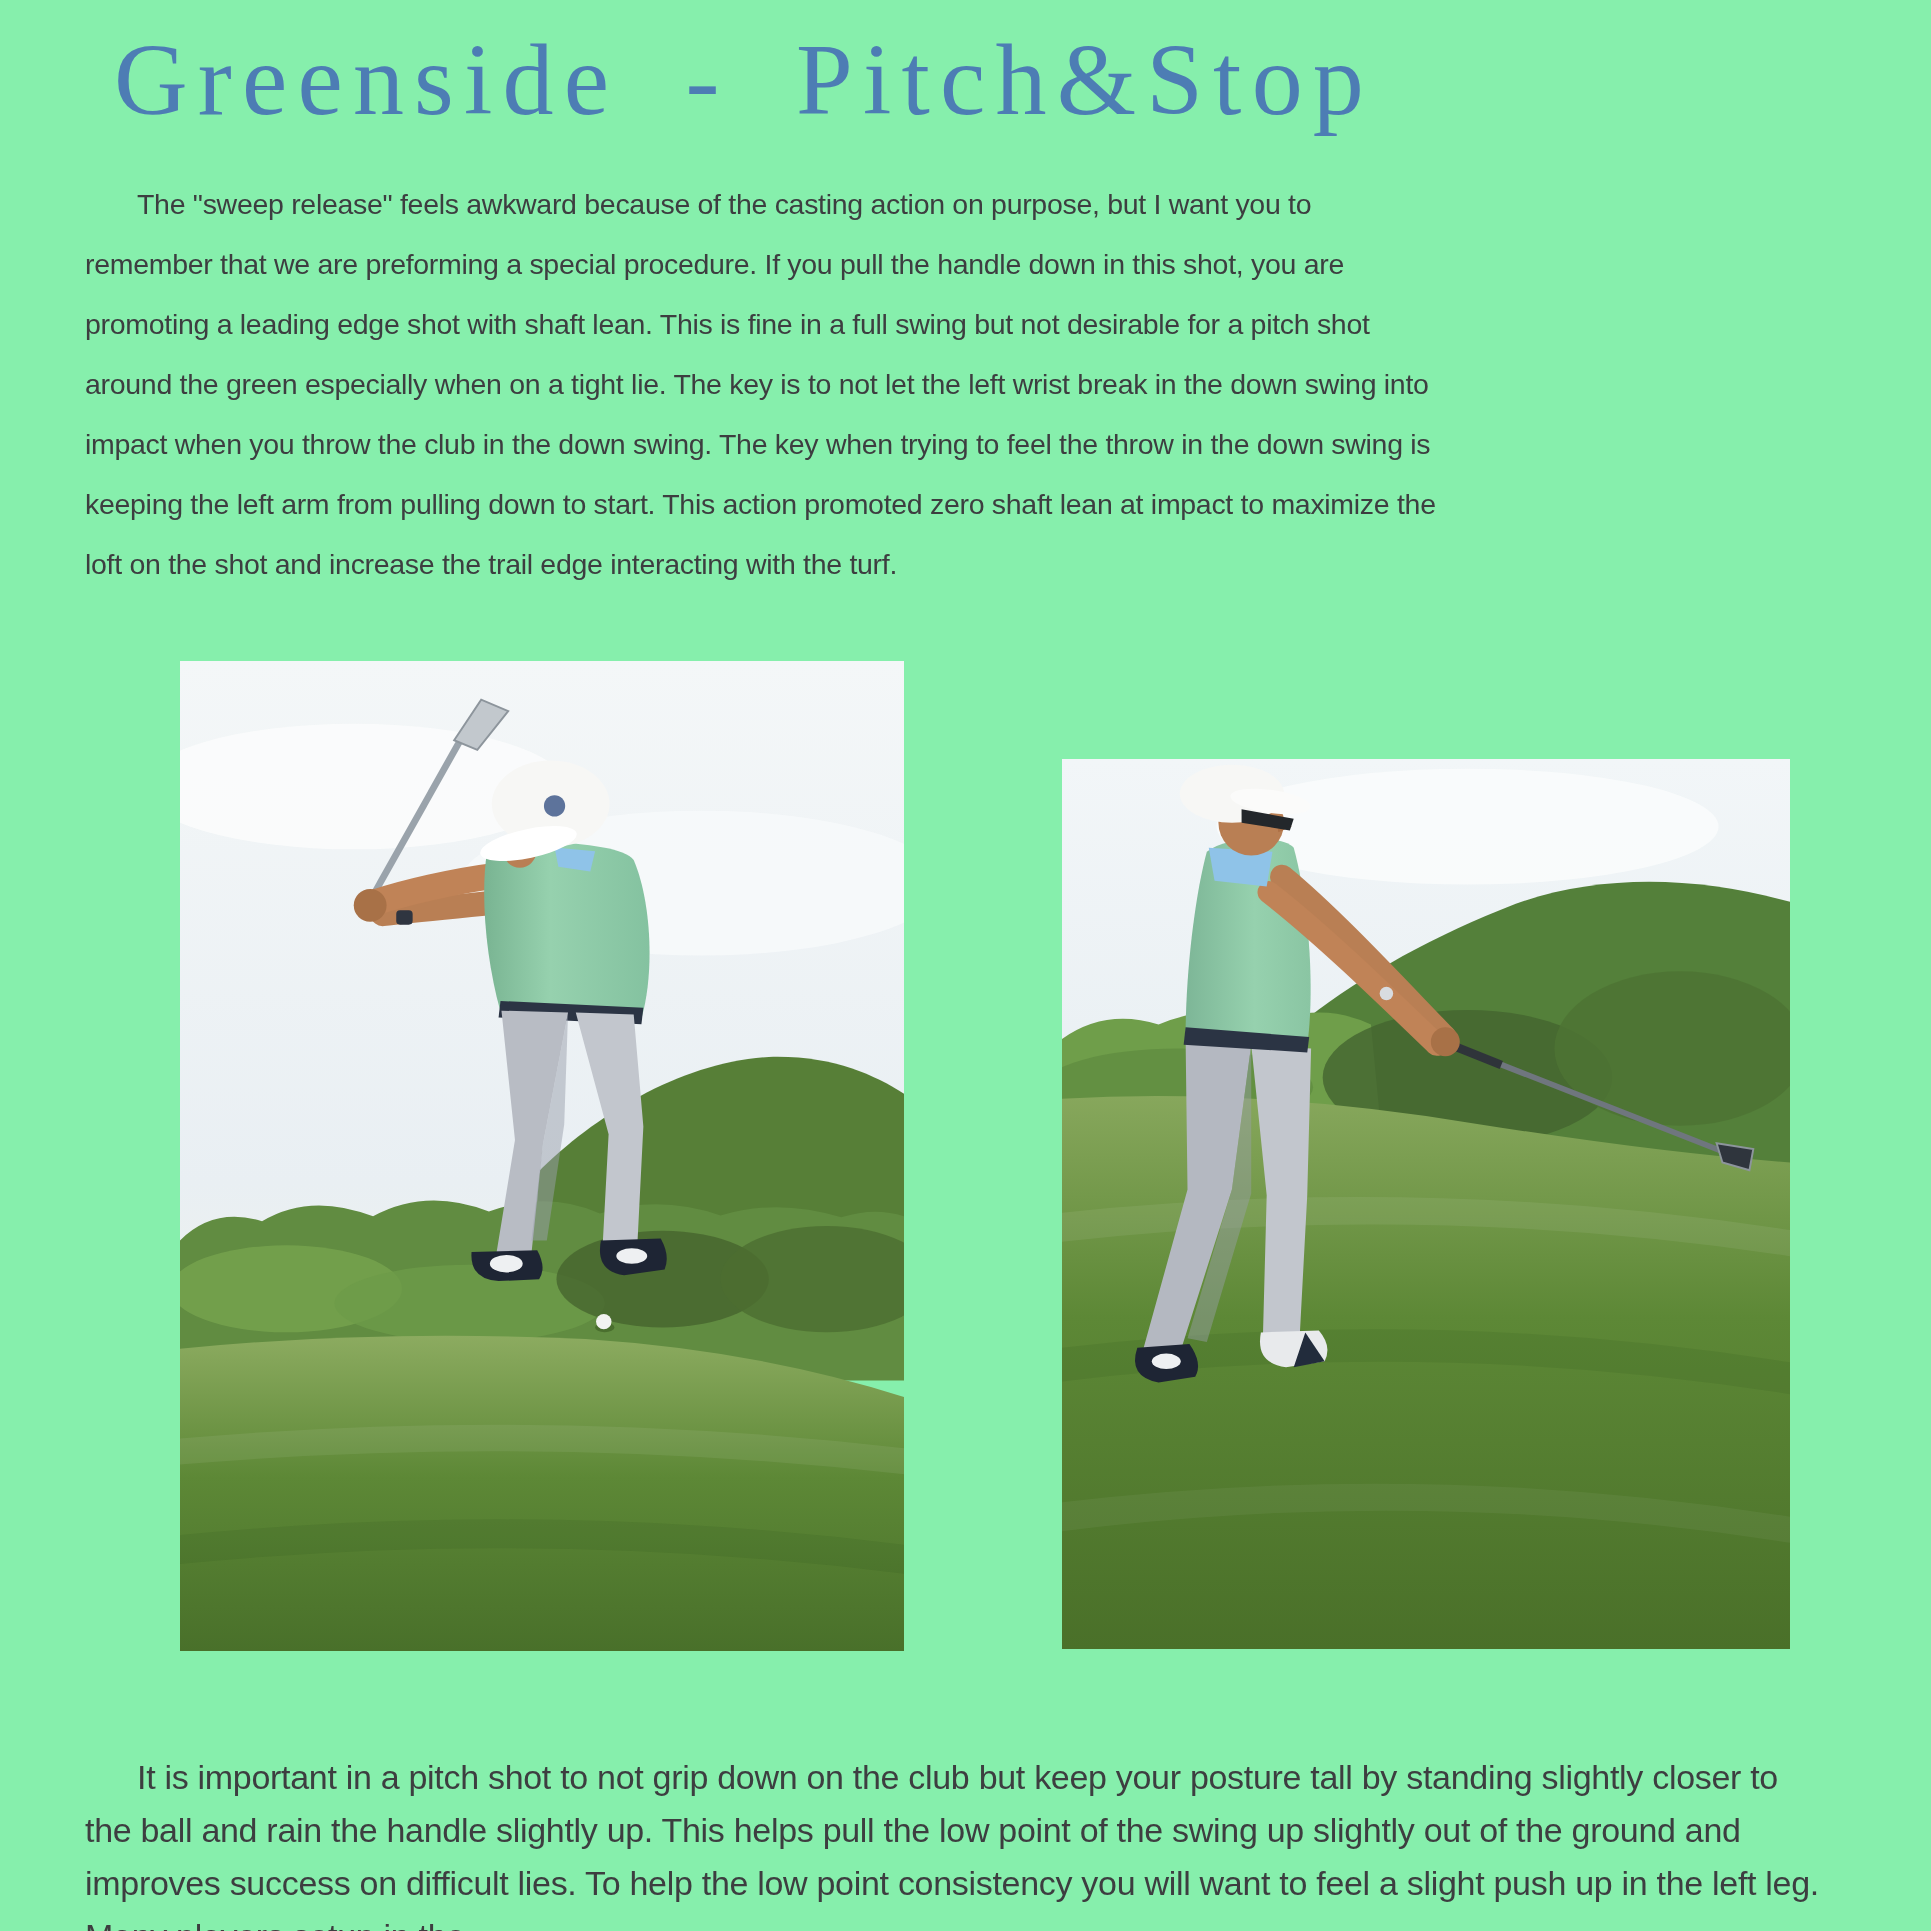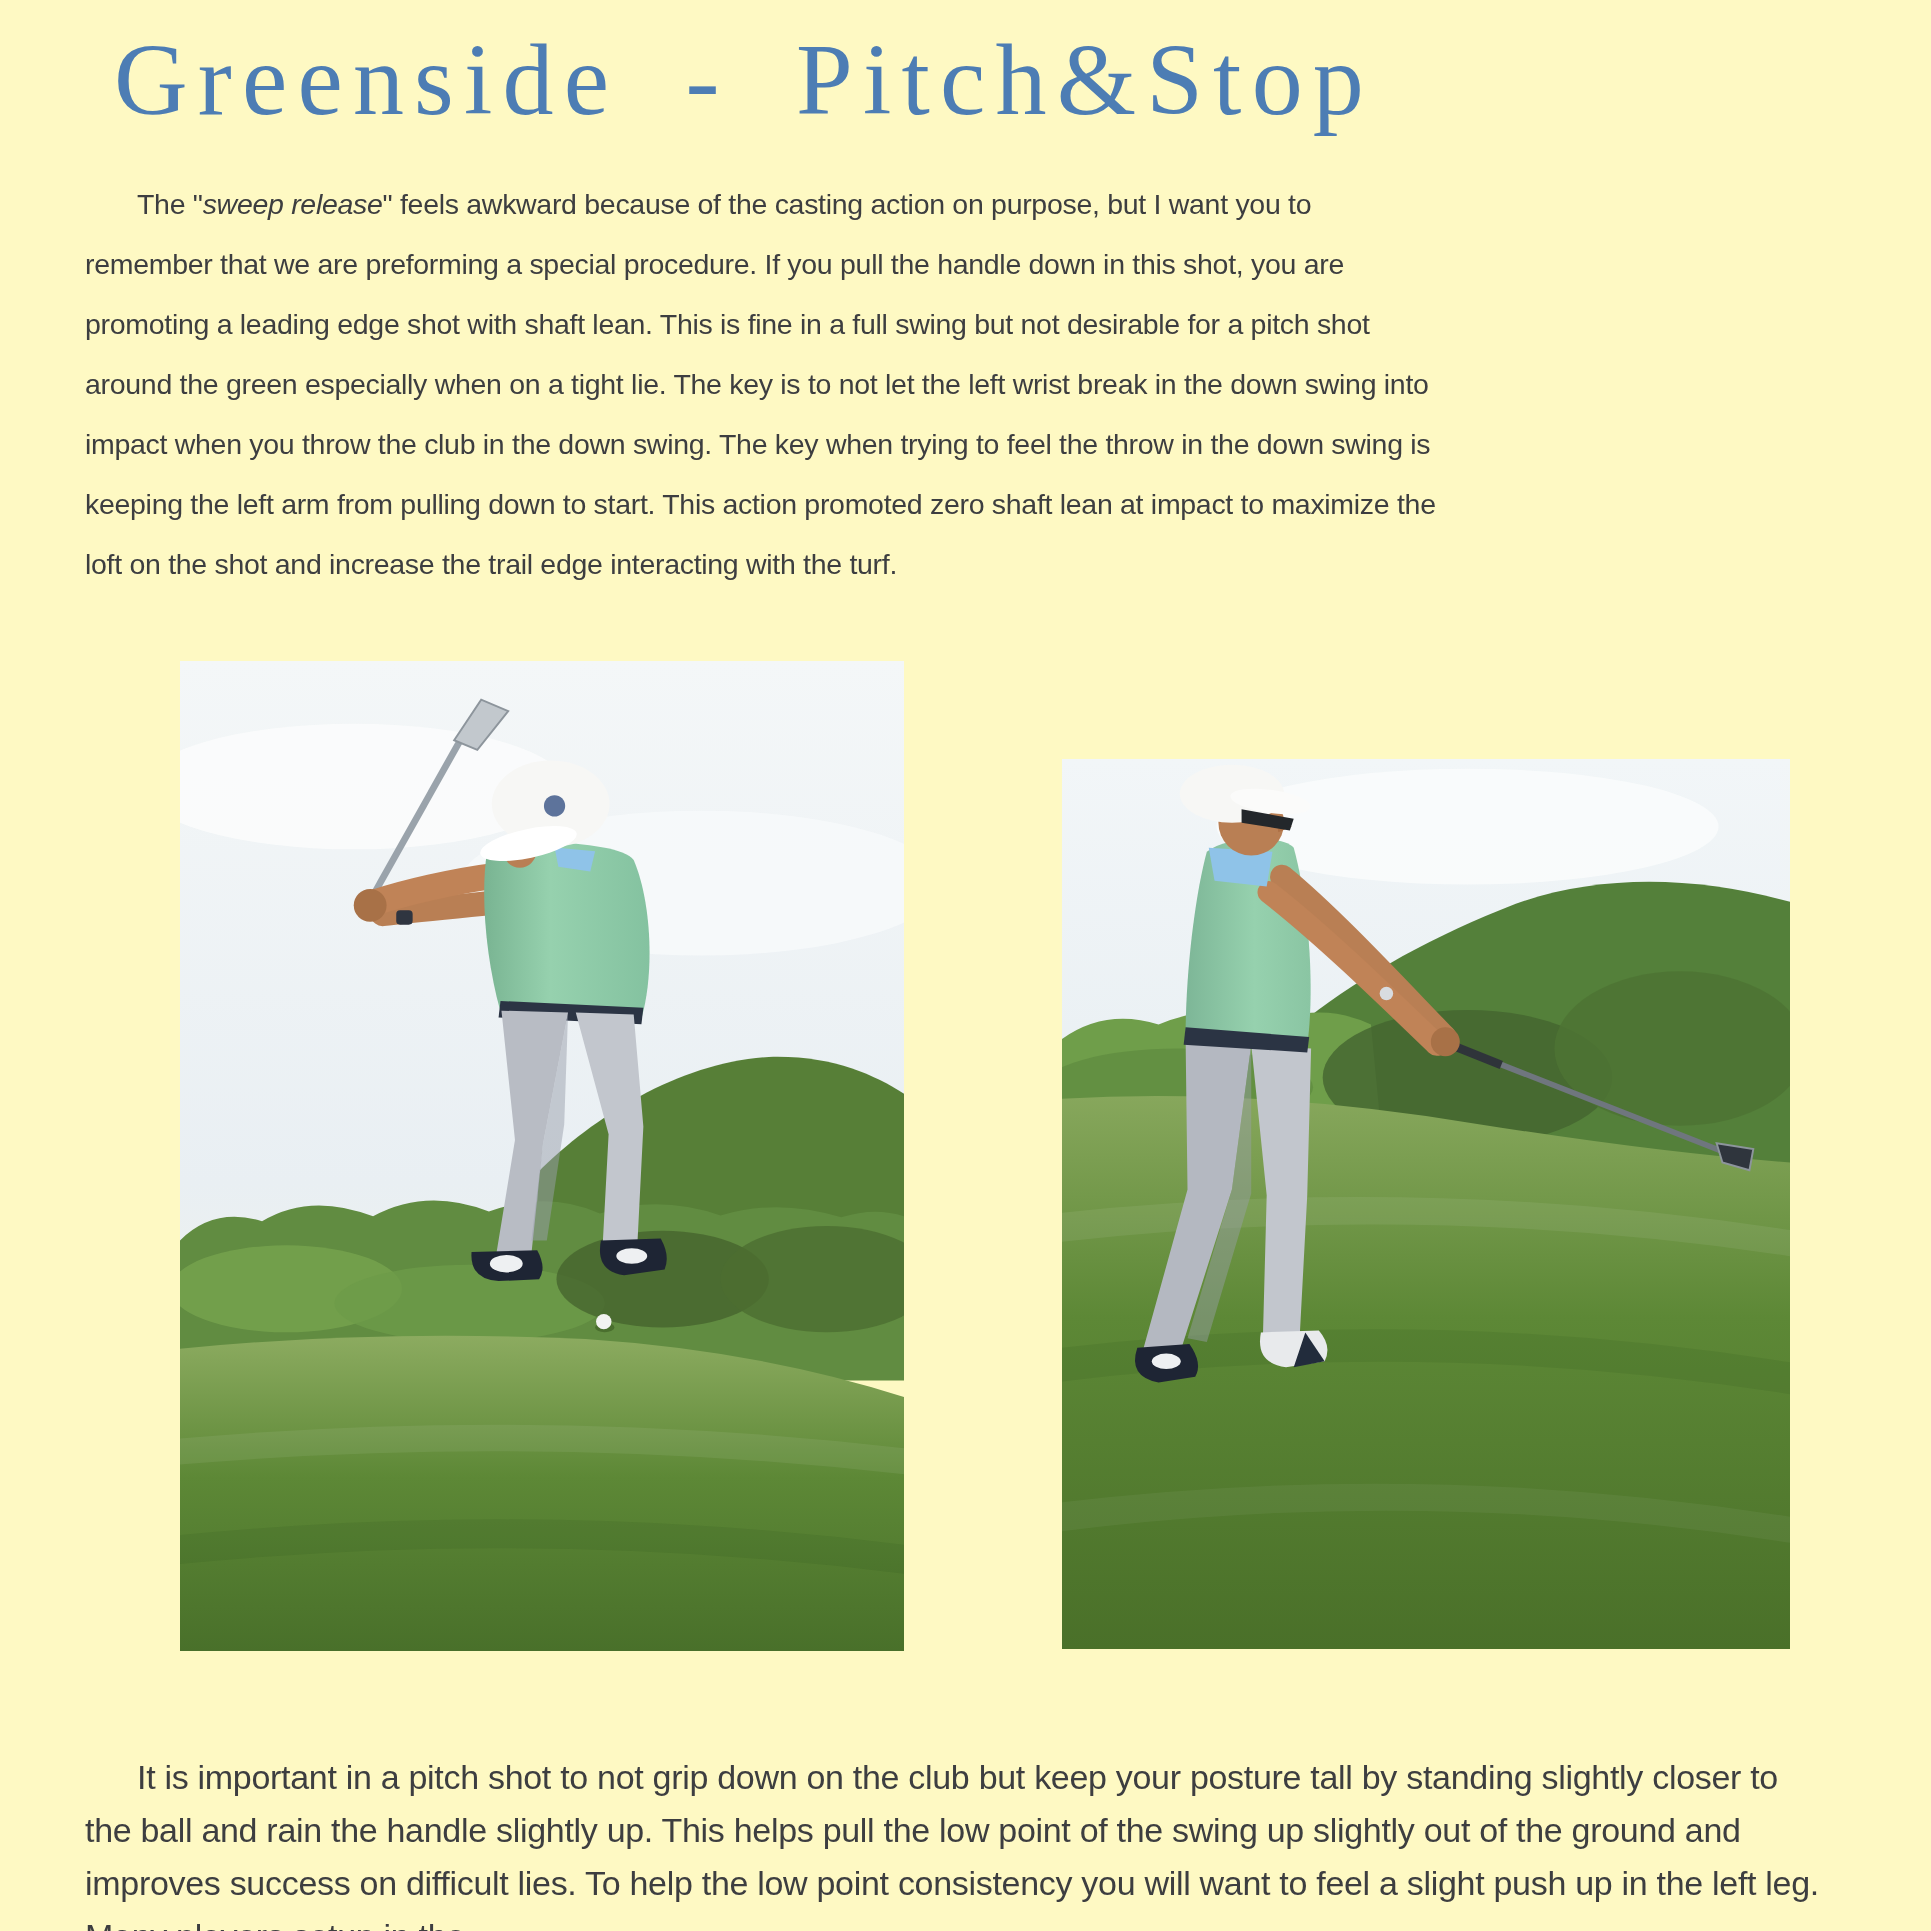--- a/index.html
+++ b/index.html
@@ -1,17 +1,17 @@
 <!DOCTYPE html>
 <html><head>
 <meta charset="utf-8">
 <style>
   html,body{margin:0;padding:0;background:#ffffff;}
   #page{
-    position:relative;width:1931px;height:1931px;background:#fef9c3;
+    position:relative;width:1931px;height:1931px;background:#86efac;
     overflow:hidden;font-family:"Liberation Sans",sans-serif;
   }
   #doc-title{
     position:absolute;left:68px;top:21px;width:1352px;
     text-align:center;
     font-family:"Liberation Serif",serif;
     font-size:102px;line-height:1.15;font-weight:400;
     letter-spacing:0.10em;word-spacing:0.30em;
     color:#4d7db4;white-space:nowrap;
   }
@@ -22,21 +22,21 @@
   #intro-para{
     left:85px;top:145px;width:1352px;
     font-size:28.5px;line-height:60px;letter-spacing:-0.3px;
     text-indent:52px;
   }
   #closing-para{
     left:85px;top:1717px;width:1738px;
     font-size:34px;line-height:53px;letter-spacing:-0.3px;
     text-indent:52px;
   }
-  .ital{font-style:italic;}
+  .ital{}
   .photo{position:absolute;display:block;}
   #photo-backswing{left:140px;top:645px;width:724px;height:990px;}
   #photo-release{left:1022px;top:743px;width:728px;height:890px;}
   .photo svg{display:block;width:100%;height:100%;}
 </style>
 </head>
 <body>
 
 <div id="page">
 

